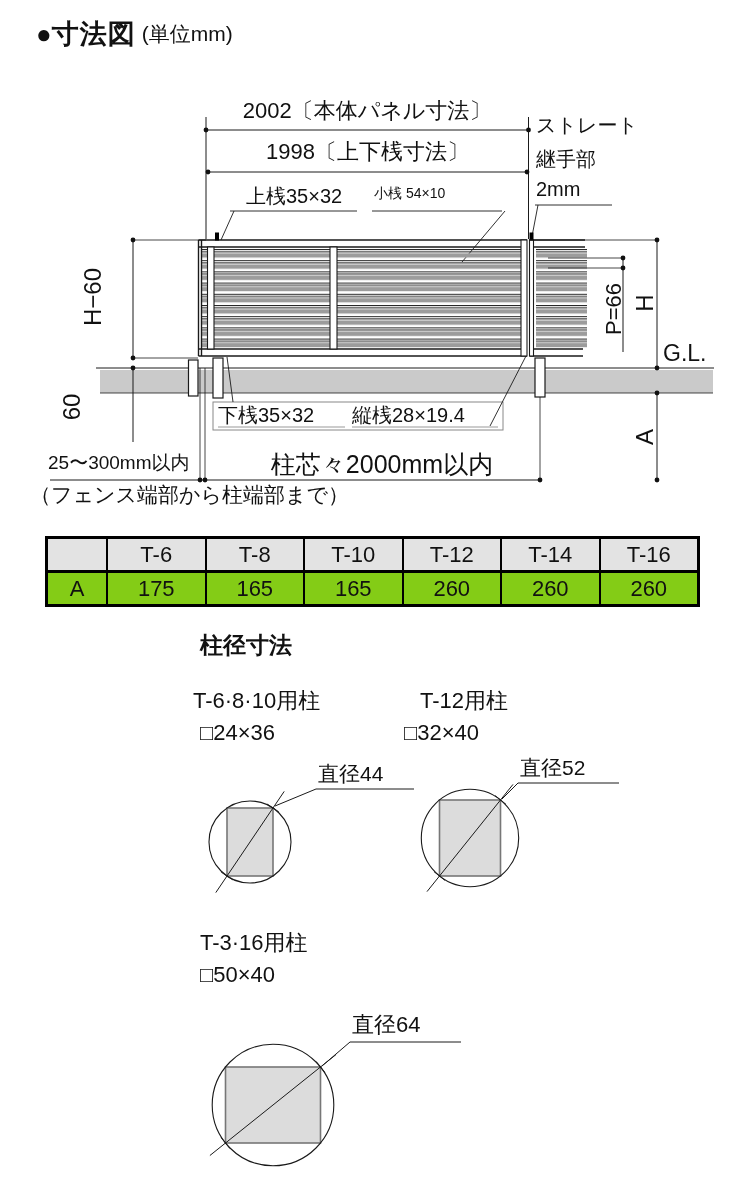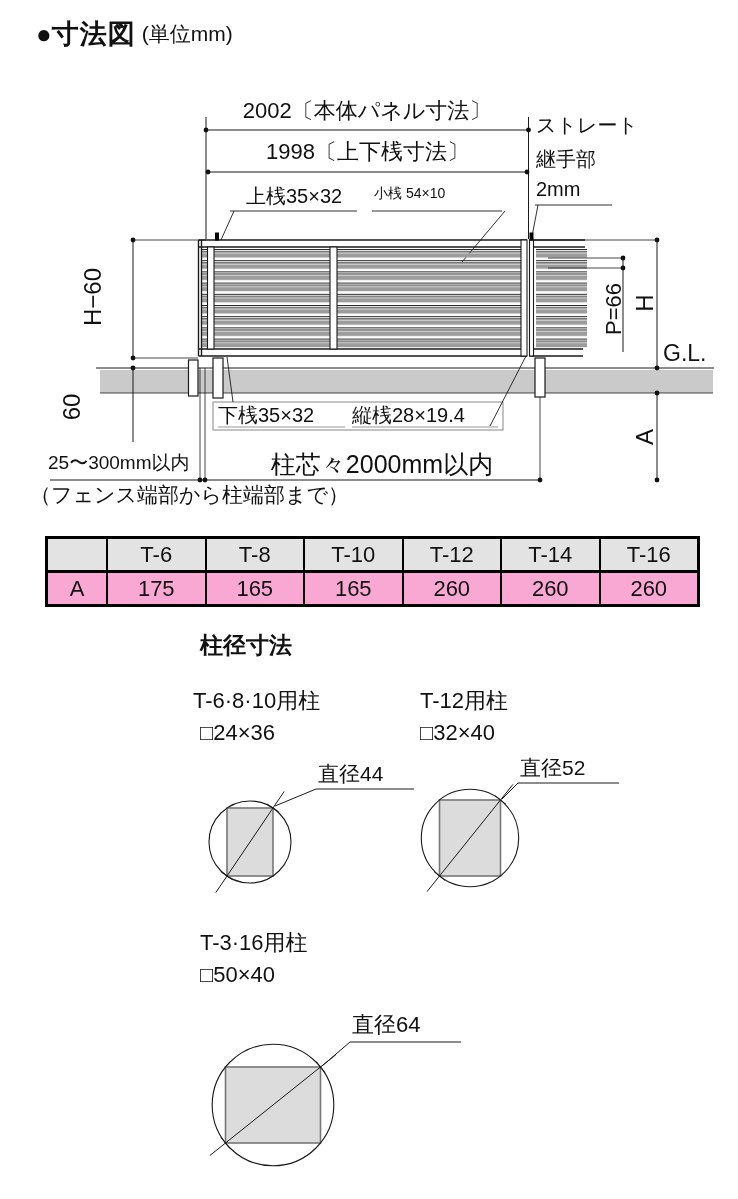--- a/index.html
+++ b/index.html
@@ -8,21 +8,21 @@
   svg{position:absolute;left:0;top:0;}
   .lbl{position:absolute;white-space:nowrap;color:#111;line-height:1.18;}
   .rot{transform:translate(-50%,-50%) rotate(-90deg);transform-origin:center;}
   .ctr{text-align:center;}
   .title-row{position:absolute;left:36px;top:16px;display:flex;align-items:center;}
   .title-bullet{font-size:26px;line-height:1;}
   .title-text{font-size:27px;font-weight:bold;letter-spacing:1px;}
   .title-unit{font-size:21px;margin-left:6px;}
   .note{left:38px;top:56px;font-size:21px;}
   
-  .size-table{position:absolute;left:45px;top:536px;width:649px;border:3px solid #000;background:#f9a8d4;}
+  .size-table{position:absolute;left:45px;top:536px;width:649px;border:3px solid #000;background:#84cc16;}
   .tr{display:grid;grid-template-columns:58px repeat(6,1fr);}
   .tr.head{background:#e3e3e3;border-bottom:3px solid #000;}
   .tc{height:31px;display:flex;align-items:center;justify-content:center;
       font-size:22px;border-left:2px solid #000;}
   .tc:first-child{border-left:none;}
   .sec-head{font-size:23px;font-weight:bold;}
   .post-lbl{font-size:22px;}
   .dia-lbl{font-size:21px;}
 </style>
 </head>
@@ -220,21 +220,21 @@
       <div class="tc">260</div>
       <div class="tc">260</div>
     </div>
   </div>
 
   <div class="lbl sec-head" style="left:200px;top:632px;">柱径寸法</div>
 
   <div class="lbl post-lbl" style="left:193px;top:688px;">T-6·8·10用柱</div>
   <div class="lbl post-lbl" style="left:200px;top:720px;">□24×36</div>
   <div class="lbl post-lbl" style="left:420px;top:688px;">T-12用柱</div>
-  <div class="lbl post-lbl" style="left:420px;top:720px;">□32×40</div>
+  <div class="lbl post-lbl" style="left:404px;top:720px;">□32×40</div>
 
   <div class="lbl dia-lbl" style="left:318px;top:762px;">直径44</div>
   <div class="lbl dia-lbl" style="left:520px;top:756px;">直径52</div>
 
   <div class="lbl post-lbl" style="left:200px;top:930px;">T-3·16用柱</div>
   <div class="lbl post-lbl" style="left:200px;top:962px;">□50×40</div>
   <div class="lbl" style="left:352px;top:1012px;font-size:22px;">直径64</div>
 
 </div>
 

